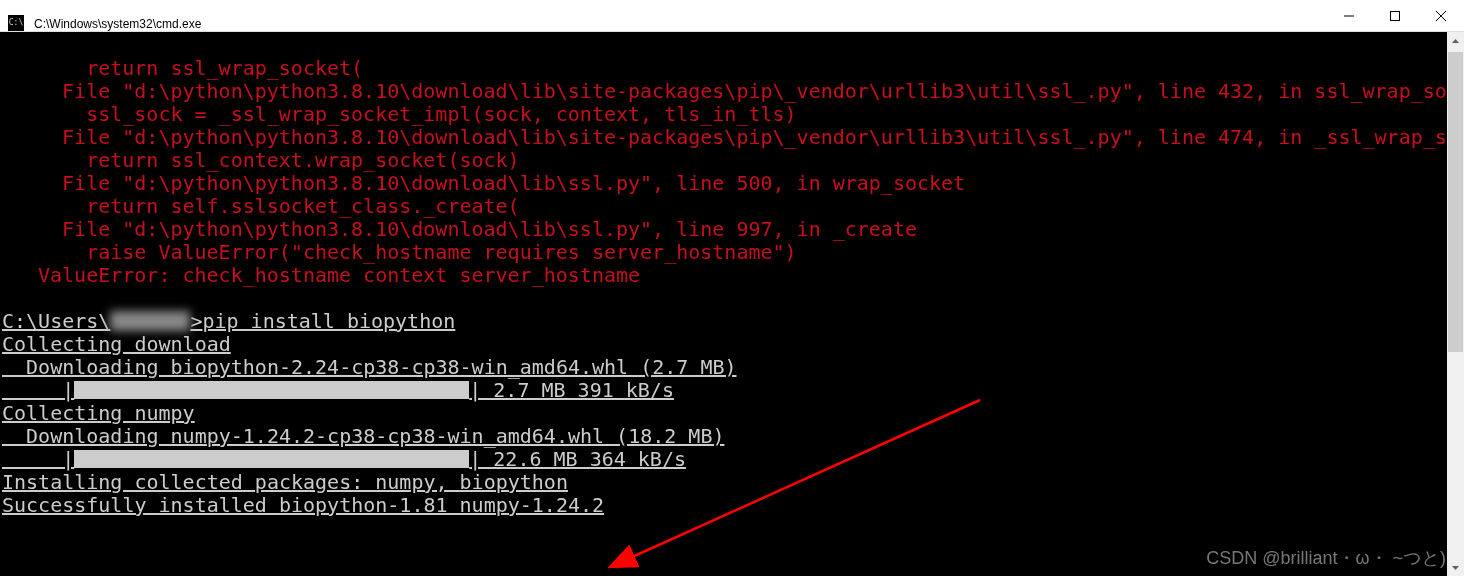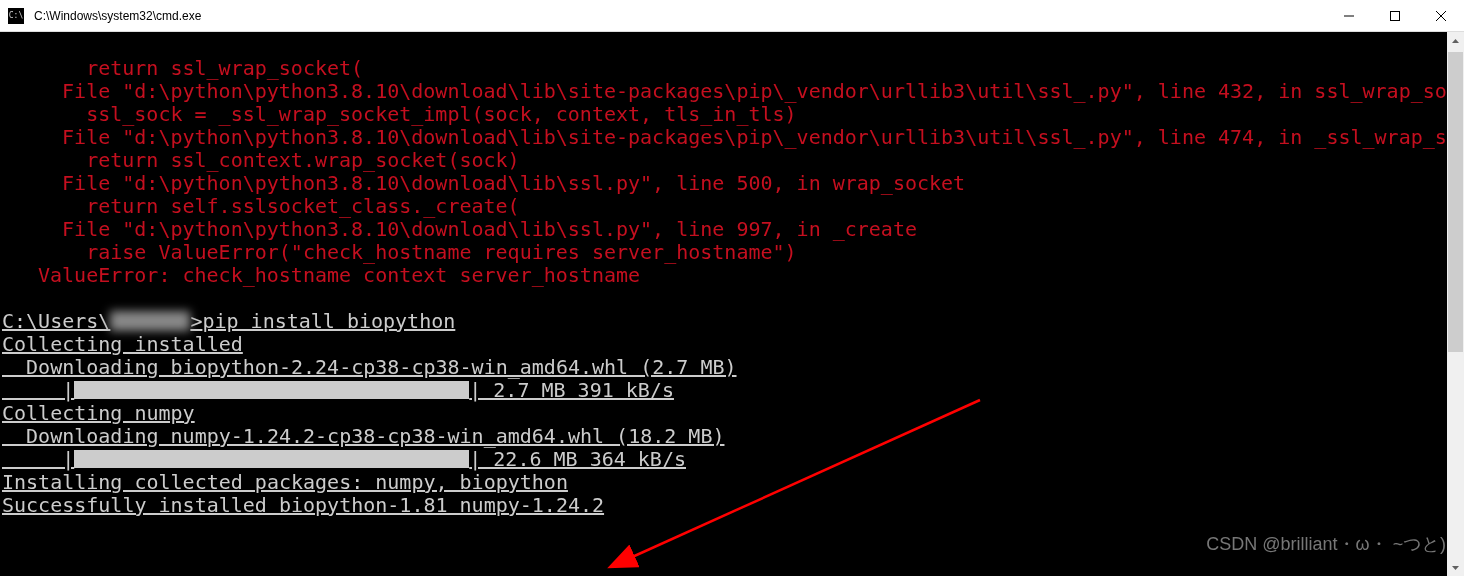--- a/index.html
+++ b/index.html
@@ -8,21 +8,21 @@
     height: 576px;
     background: #000;
     font-family: "Consolas", "NSimSun", monospace;
     overflow: hidden;
     position: relative;
   }
   .titlebar {
     height: 32px;
     background: #fff;
     display: flex;
-    align-items: center;
+    align-items: flex-end;
     border-bottom: 1px solid #ddd;
     user-select: none;
   }
   .titlebar .app-icon {
     width: 16px; height: 16px;
     margin: 0 8px 0 8px;
     background: #000;
     position: relative;
     display: flex; align-items: center; justify-content: center;
   }
@@ -92,21 +92,21 @@
     width: 80px; height: 20px;
     vertical-align: -3px;
   }
   svg.arrow {
     position: absolute;
     pointer-events: none;
   }
   .watermark {
     position: absolute;
     right: 18px;
-    bottom: 20px;
+    bottom: 6px;
     color: #777;
     font-size: 18px;
     font-family: "Microsoft YaHei", sans-serif;
   }
 </style>
 </head>
 <body>
 
 <div class="titlebar">
   <div class="app-icon"></div>
@@ -137,21 +137,21 @@
 <span class="err">    ssl_sock = _ssl_wrap_socket_impl(sock, context, tls_in_tls)</span>
 <span class="err">  File "d:\python\python3.8.10\download\lib\site-packages\pip\_vendor\urllib3\util\ssl_.py", line 474, in _ssl_wrap_socket_impl</span>
 <span class="err">    return ssl_context.wrap_socket(sock)</span>
 <span class="err">  File "d:\python\python3.8.10\download\lib\ssl.py", line 500, in wrap_socket</span>
 <span class="err">    return self.sslsocket_class._create(</span>
 <span class="err">  File "d:\python\python3.8.10\download\lib\ssl.py", line 997, in _create</span>
 <span class="err">    raise ValueError("check_hostname requires server_hostname")</span>
 <span class="err">ValueError: check_hostname context server_hostname</span>
 <span class="wht"></span>
 <span class="wht"><span>C:\Users\</span><span class="blur"></span><span>&gt;</span><span>pip install biopython</span></span>
-<span class="wht">Collecting installed</span>
+<span class="wht">Collecting download</span>
 <span class="wht">  Downloading biopython-2.24-cp38-cp38-win_amd64.whl (2.7 MB)</span>
 <span class="wht"><span>     |</span><span class="progress-bar" style="width:395px"></span><span>| 2.7 MB 391 kB/s</span></span>
 <span class="wht">Collecting numpy</span>
 <span class="wht">  Downloading numpy-1.24.2-cp38-cp38-win_amd64.whl (18.2 MB)</span>
 <span class="wht"><span>     |</span><span class="progress-bar" style="width:395px"></span><span>| 22.6 MB 364 kB/s</span></span>
 <span class="wht">Installing collected packages: numpy, biopython</span>
 <span class="wht">Successfully installed biopython-1.81 numpy-1.24.2</span>
 </div>
 
 <div class="scrollbar">

